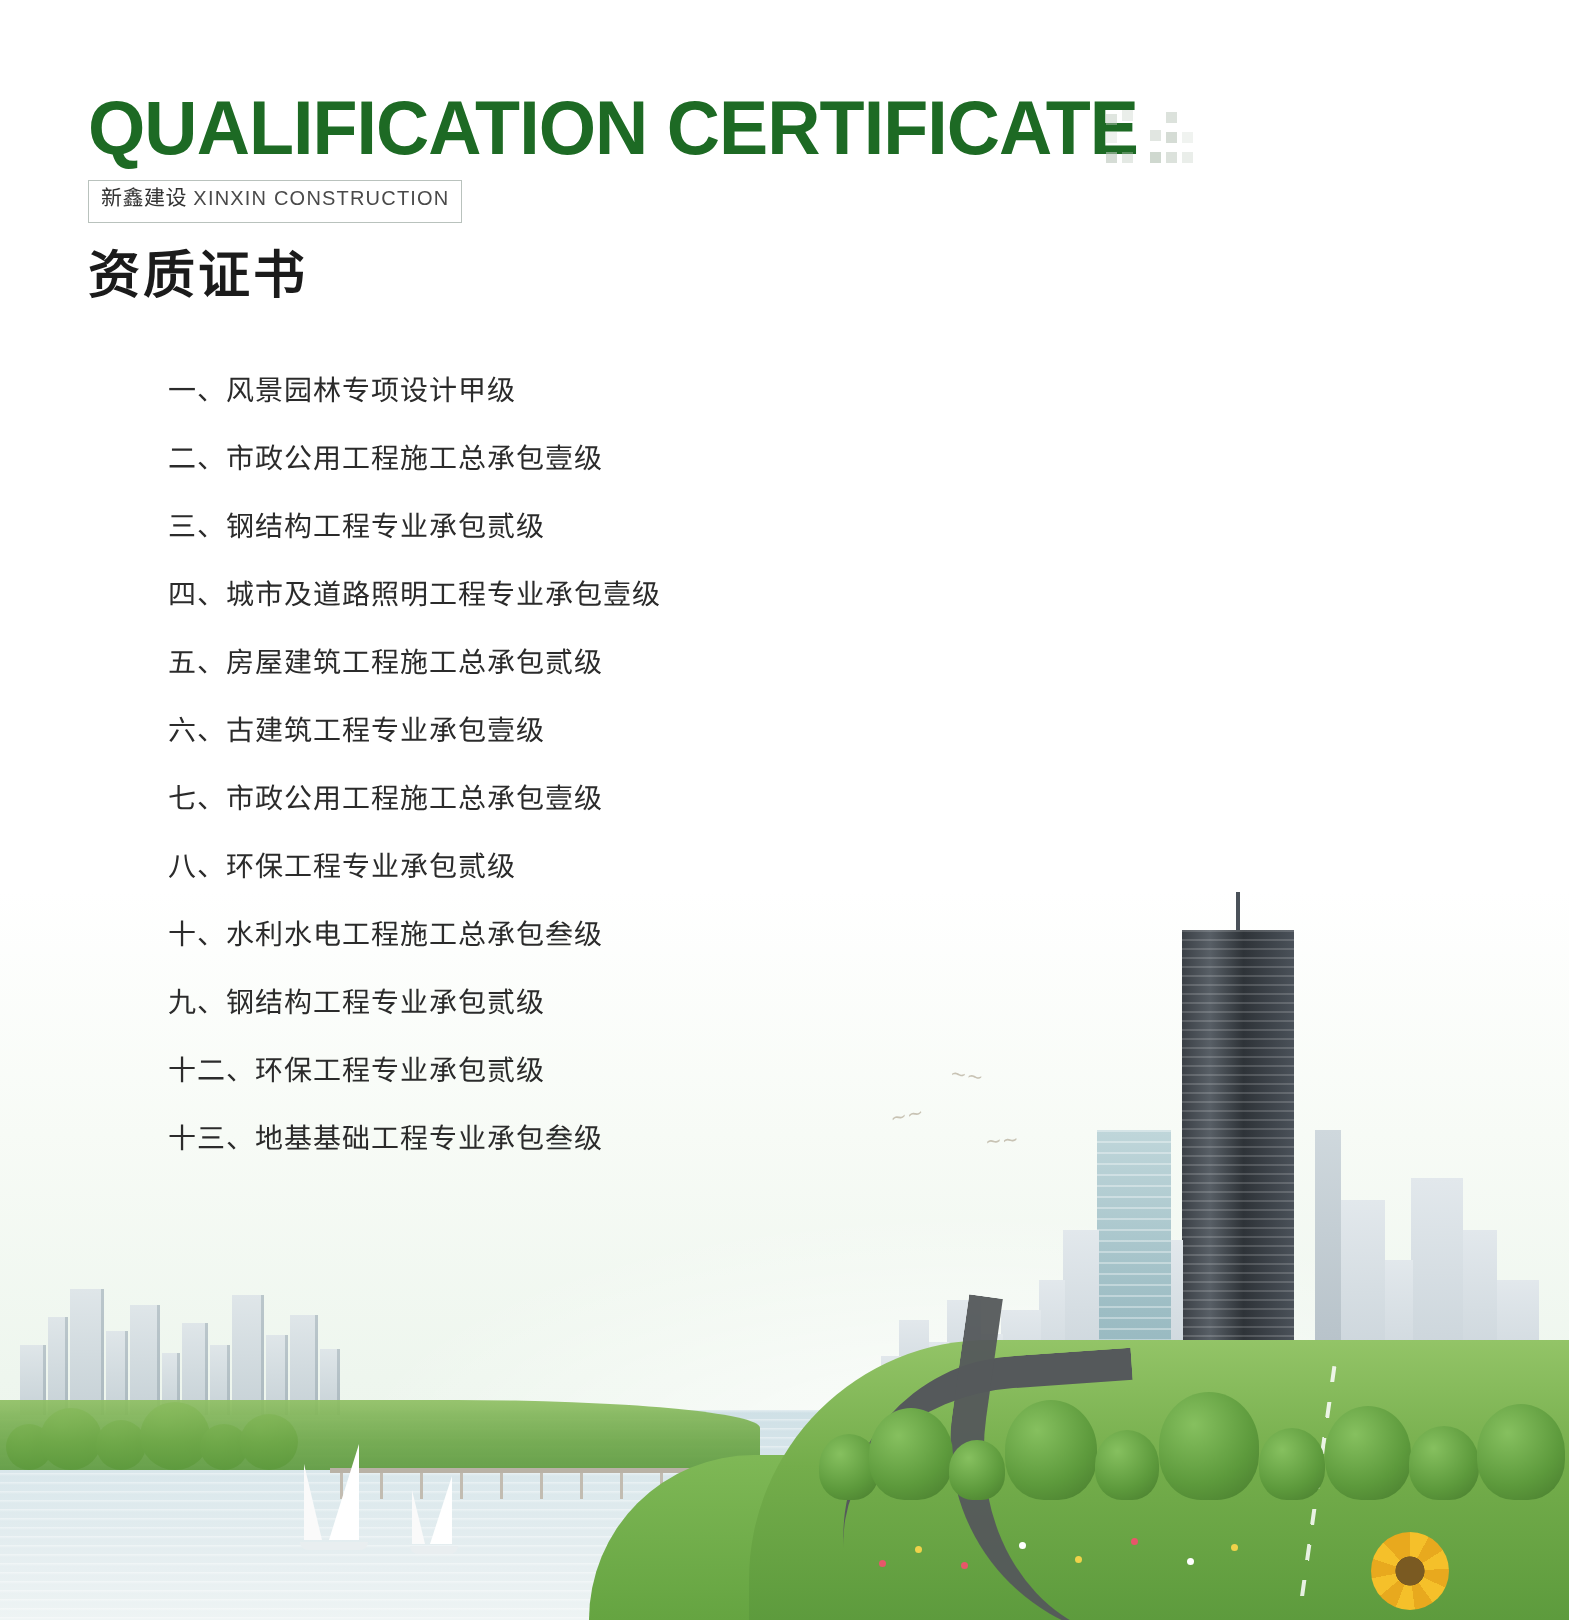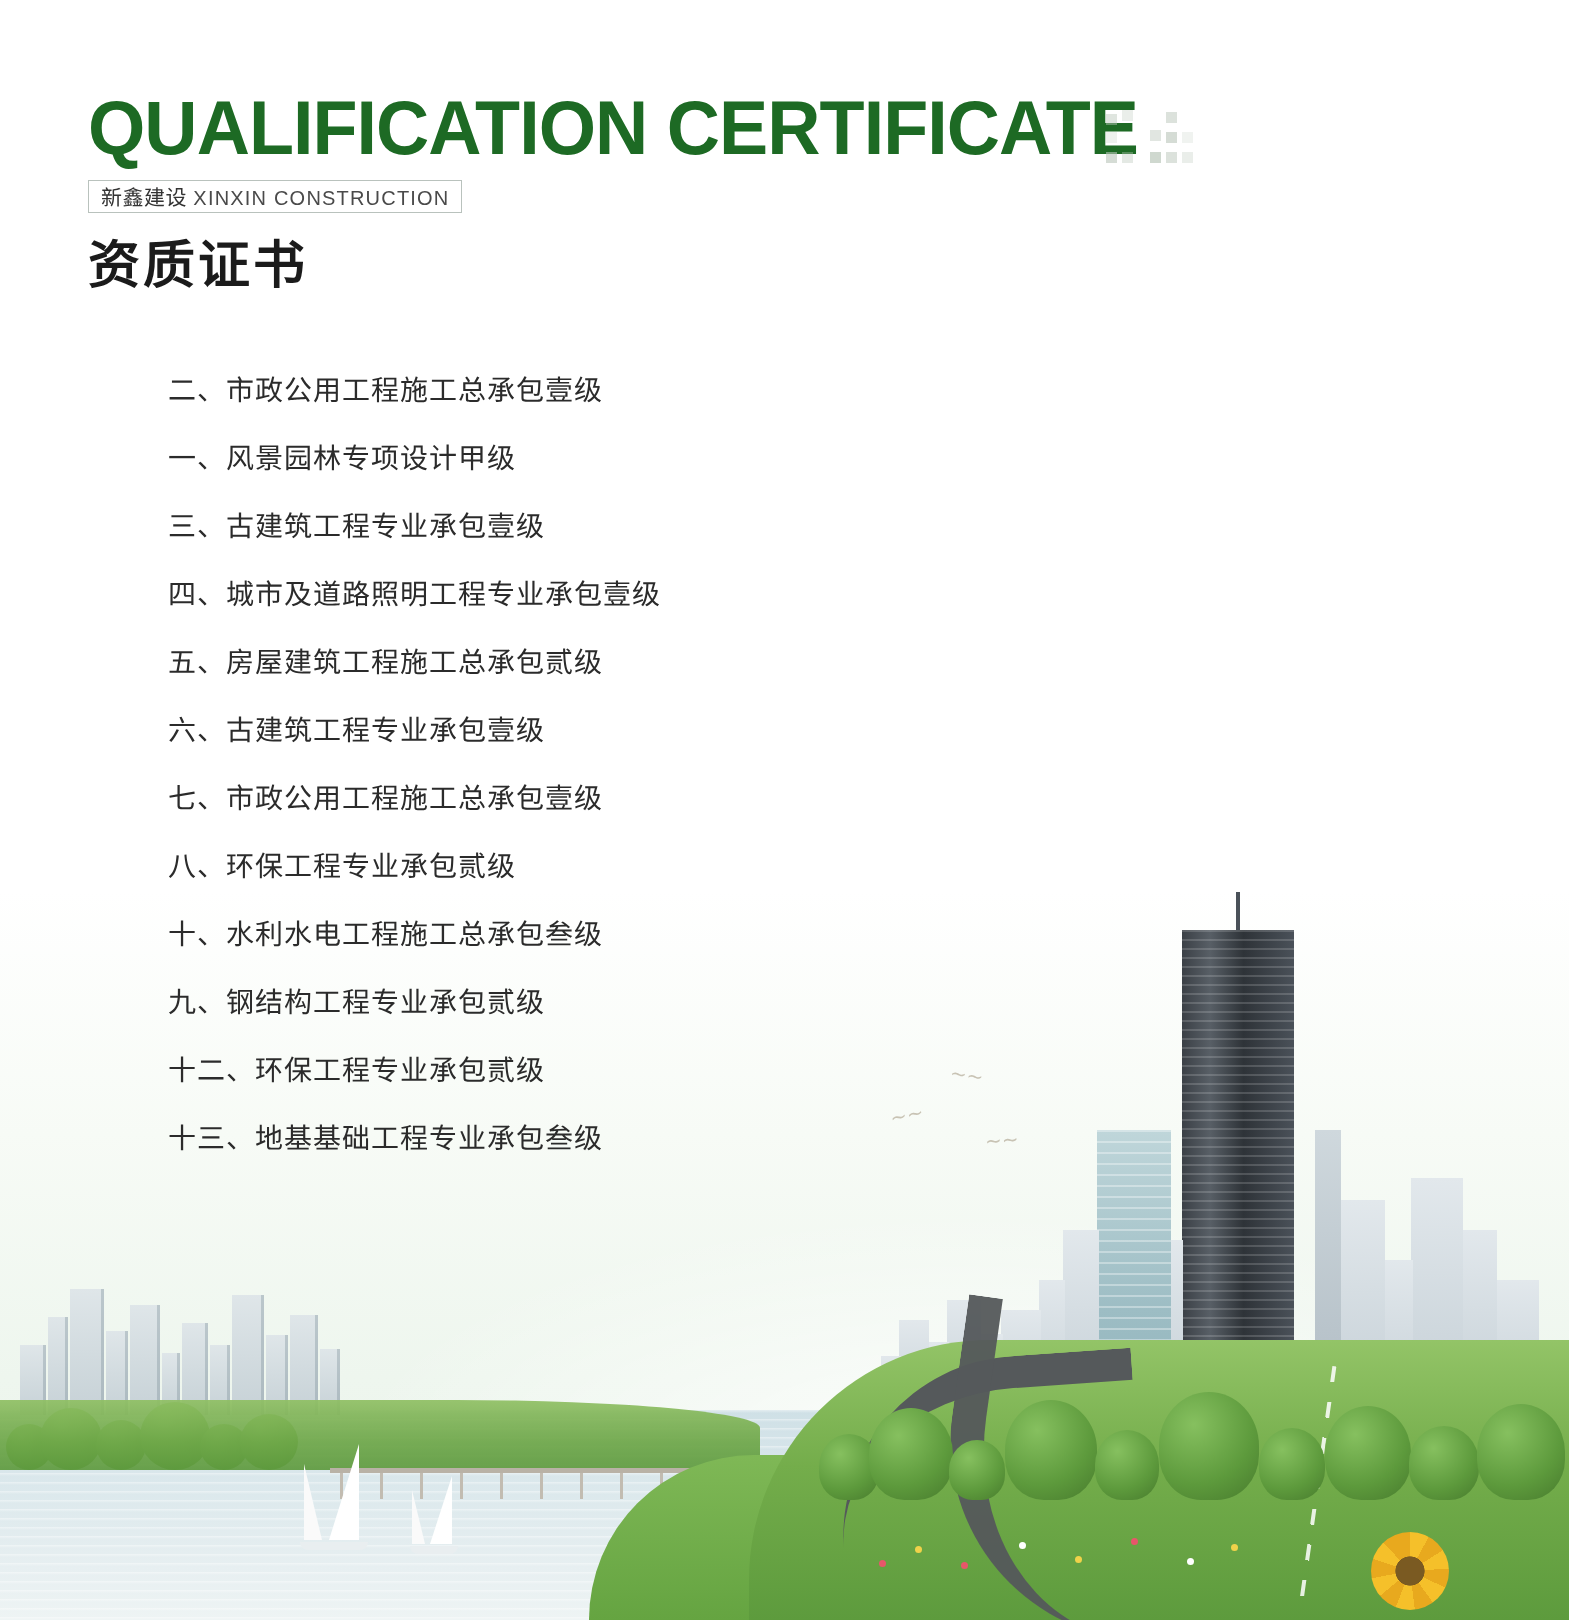--- a/index.html
+++ b/index.html
@@ -57,21 +57,21 @@
   }
   .title-deco i {
     position: absolute;
     display: block;
     background: #b9c6b9;
   }
 
   .brand-box {
     display: inline-block;
     margin-top: 12px;
-    padding: 5px 12px 2px 12px;
+    padding: 5px 12px 12px 12px;
     border: 1px solid #b9c2bd;
     font-size: 21px;
     line-height: 24px;
     color: #3c3c3c;
     letter-spacing: 0.5px;
     white-space: nowrap;
   }
   .brand-cn {
     font-family: "DejaVu Sans", "Liberation Sans", sans-serif;
     font-size: 21px;
@@ -535,23 +535,23 @@
 
     <div class="brand-box">
       <span class="brand-cn">新鑫建设</span>
       <span class="brand-en">XINXIN CONSTRUCTION</span>
     </div>
 
     <div class="title-cn">资质证书</div>
   </div>
 
   <ul class="cert-list">
+    <li class="cert-item">一、风景园林专项设计甲级</li>
     <li class="cert-item">二、市政公用工程施工总承包壹级</li>
-    <li class="cert-item">一、风景园林专项设计甲级</li>
-    <li class="cert-item">三、古建筑工程专业承包壹级</li>
+    <li class="cert-item">三、钢结构工程专业承包贰级</li>
     <li class="cert-item">四、城市及道路照明工程专业承包壹级</li>
     <li class="cert-item">五、房屋建筑工程施工总承包贰级</li>
     <li class="cert-item">六、古建筑工程专业承包壹级</li>
     <li class="cert-item">七、市政公用工程施工总承包壹级</li>
     <li class="cert-item">八、环保工程专业承包贰级</li>
     <li class="cert-item">十、水利水电工程施工总承包叁级</li>
     <li class="cert-item">九、钢结构工程专业承包贰级</li>
     <li class="cert-item">十二、环保工程专业承包贰级</li>
     <li class="cert-item">十三、地基基础工程专业承包叁级</li>
   </ul>

